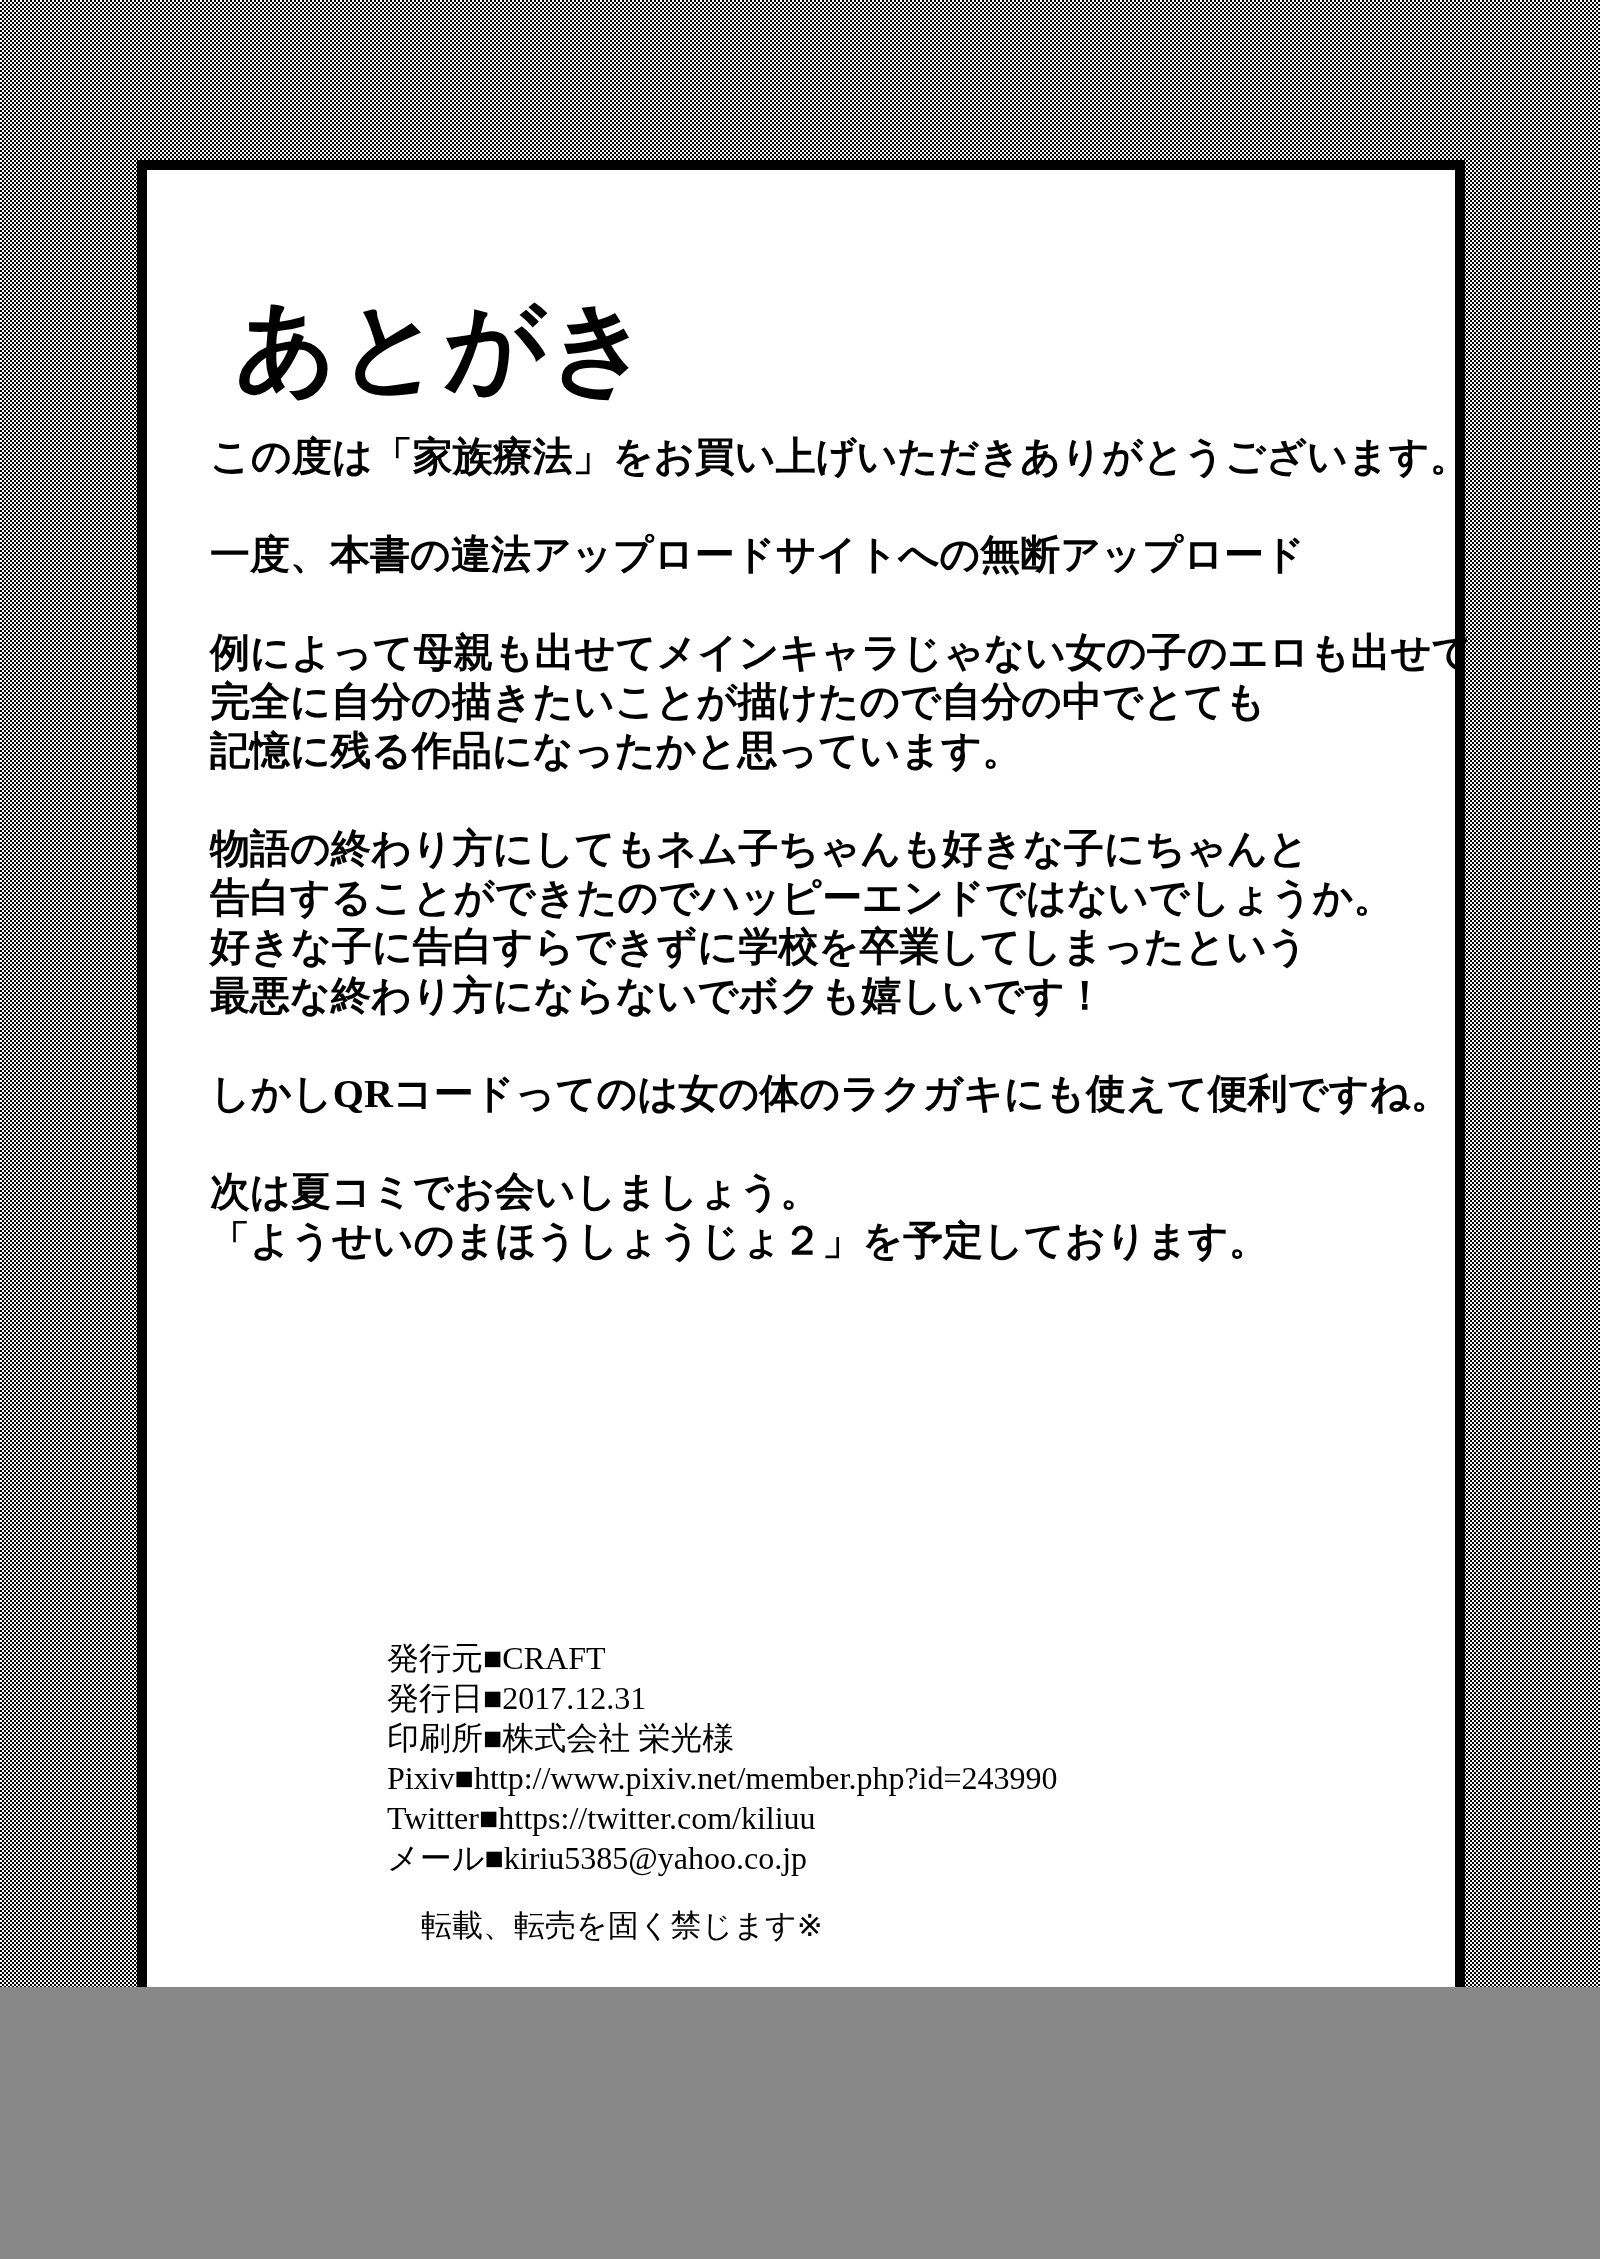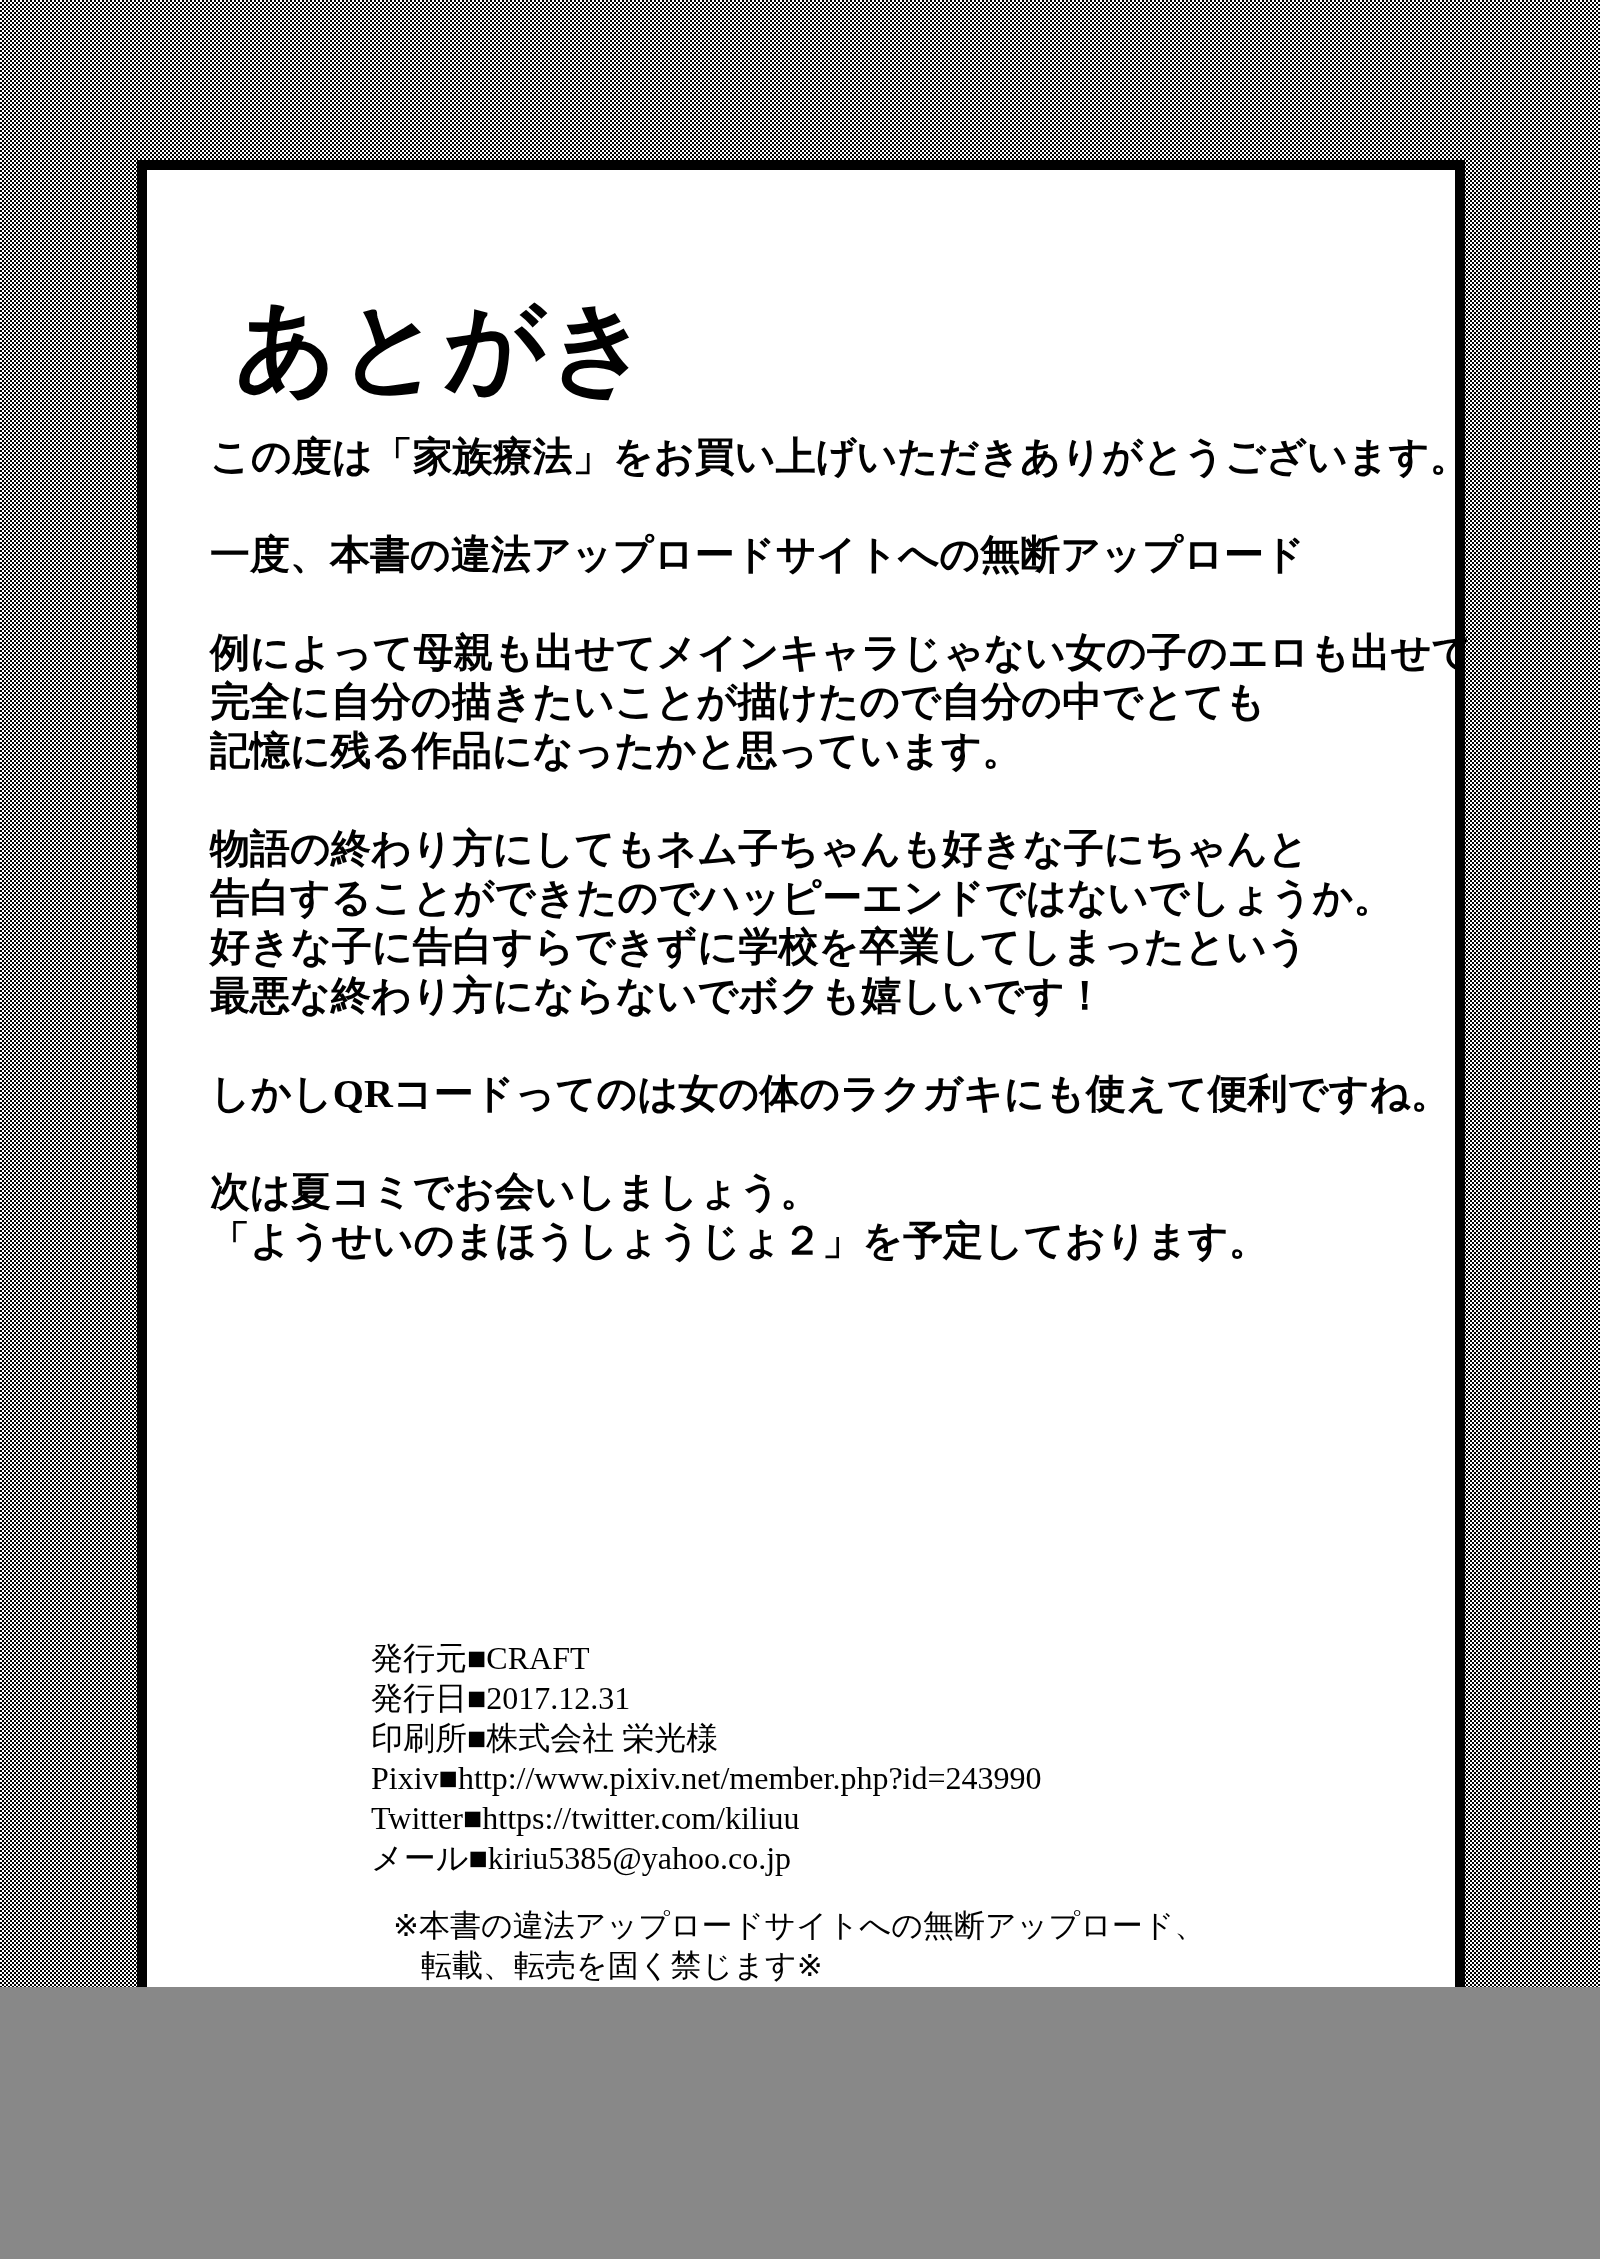--- a/index.html
+++ b/index.html
@@ -55,21 +55,21 @@
     color: #000000;
   }
   .body-text p {
     margin: 0 0 49px 0;
   }
   .body-text .ln {
     white-space: nowrap;
   }
   .colophon {
     position: absolute;
-    left: 224px;
+    left: 240px;
     top: 1468px;
     font-family: "Liberation Serif", "DejaVu Serif", serif;
     font-weight: normal;
     font-size: 32px;
     line-height: 40px;
     color: #000;
   }
   .colophon .ln {
     white-space: nowrap;
   }
@@ -144,21 +144,20 @@
     <div class="colophon">
       <div class="ln">発行元■CRAFT</div>
       <div class="ln">発行日■2017.12.31</div>
       <div class="ln">印刷所■株式会社 栄光様</div>
       <div class="ln">Pixiv■http://www.pixiv.net/member.php?id=243990</div>
       <div class="ln">Twitter■https://twitter.com/kiliuu</div>
       <div class="ln">メール■kiriu5385@yahoo.co.jp</div>
     </div>
 
     <div class="disclaimer">
-      <div class="ln">※本書の違法アップロードサイトへの無断アップロード、</div>
       <div class="ln indent">転載、転売を固く禁じます※</div>
     </div>
 
   </div>
 
   <div class="page-number">30</div>
 
 </div>
 
 </body></html>

